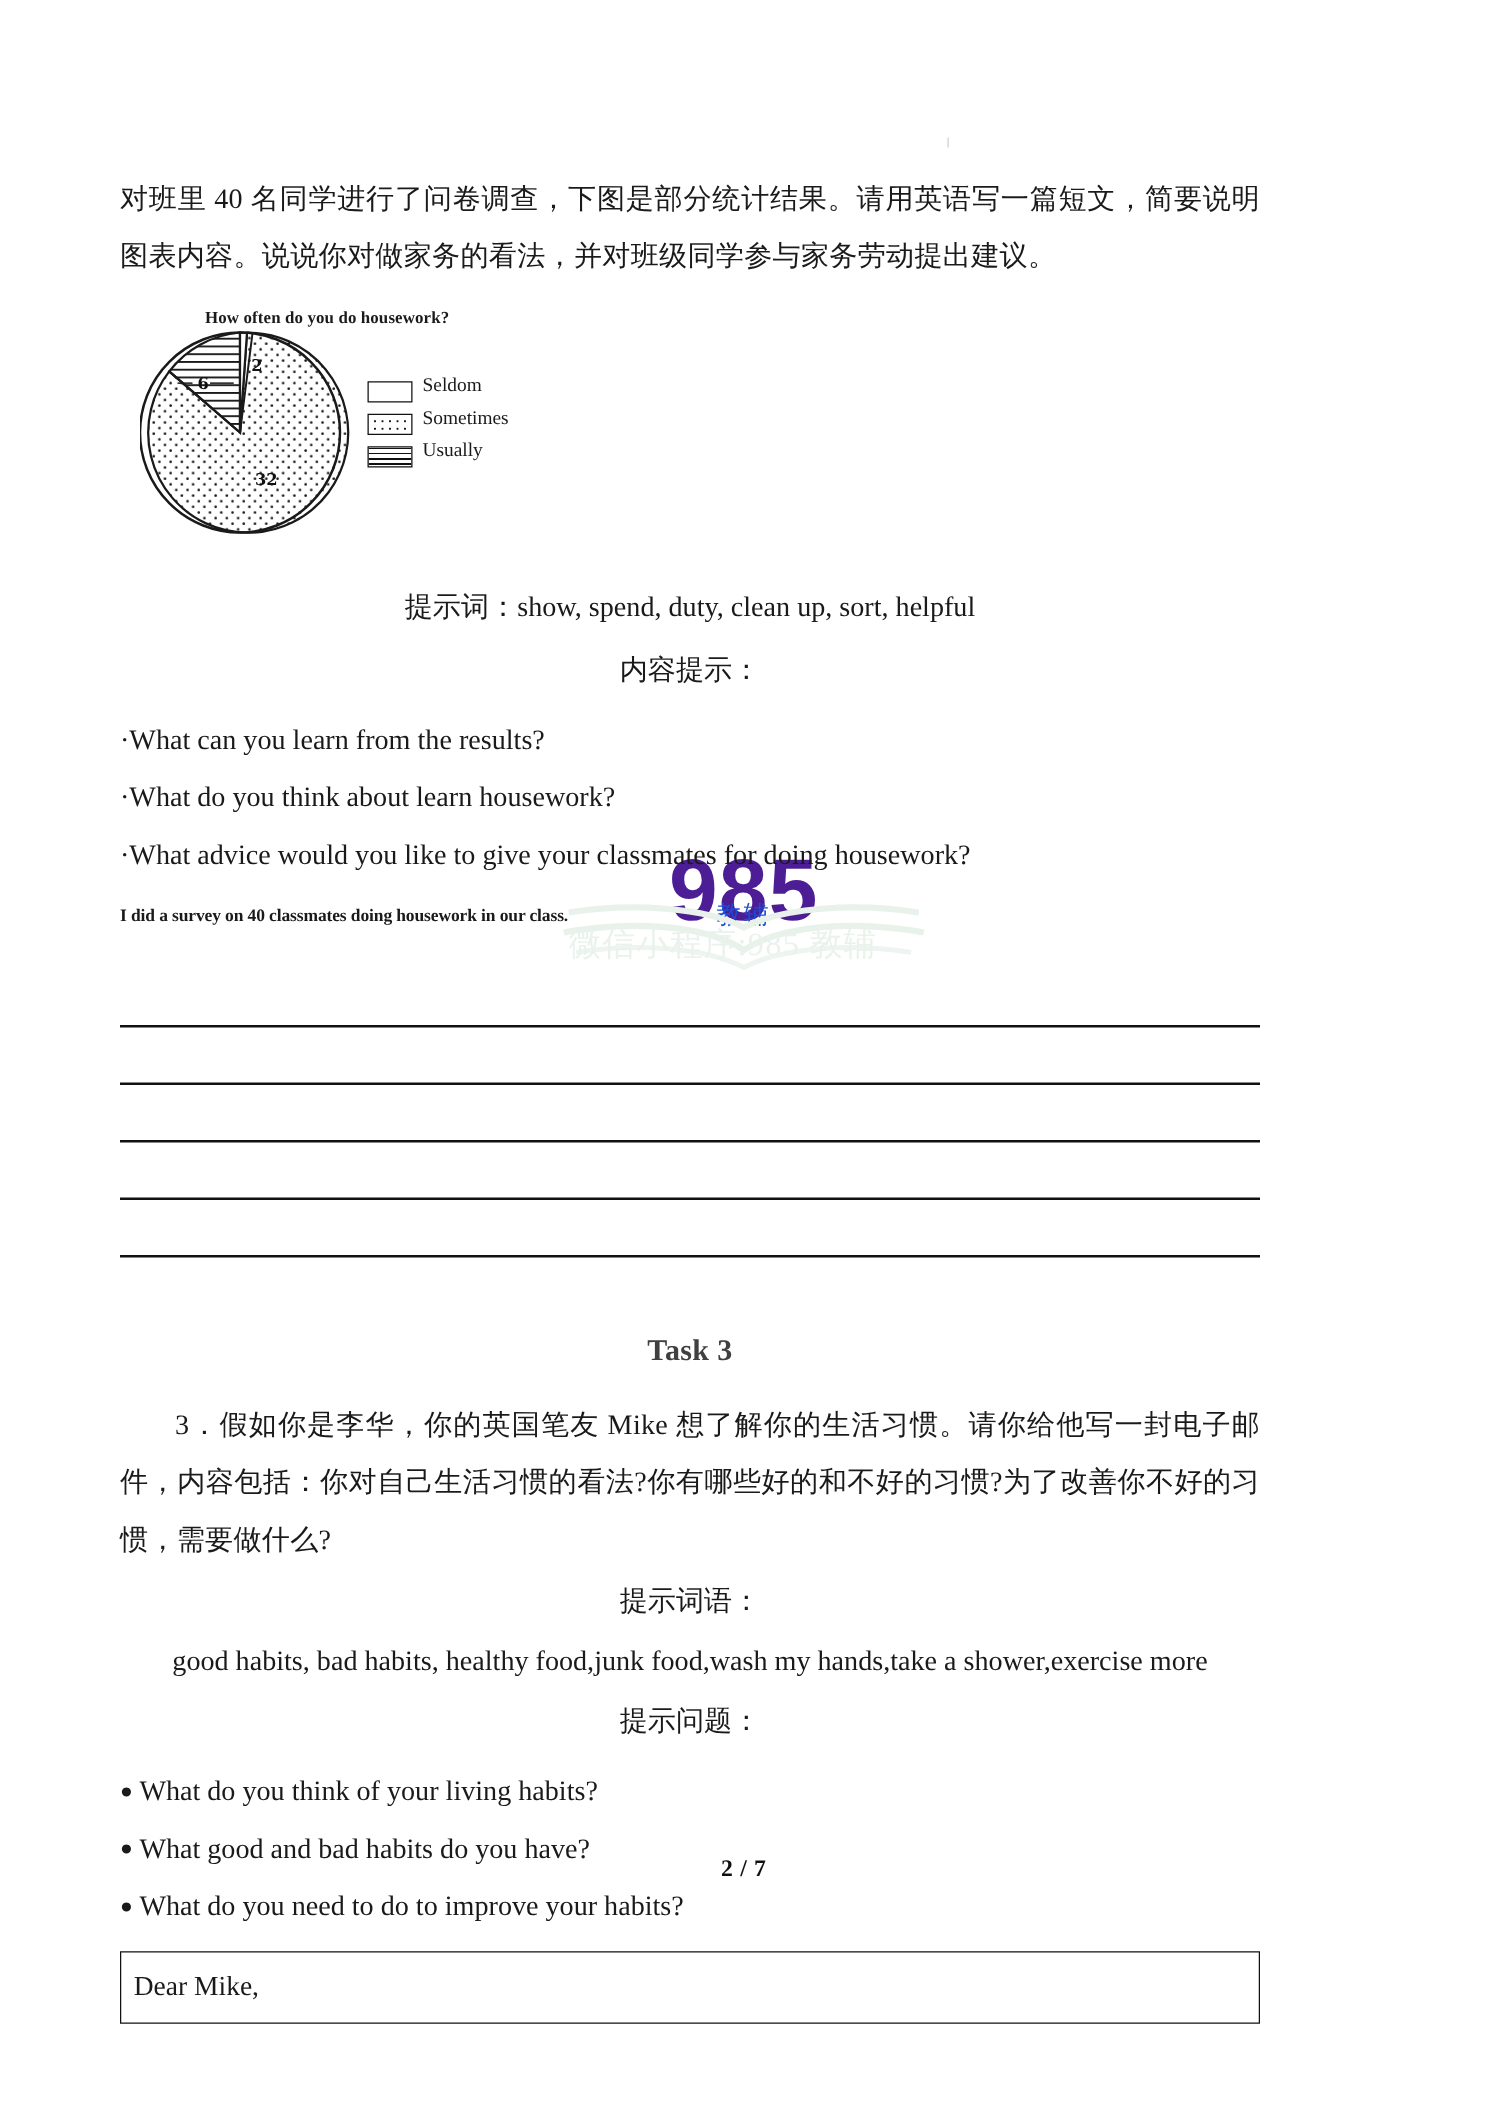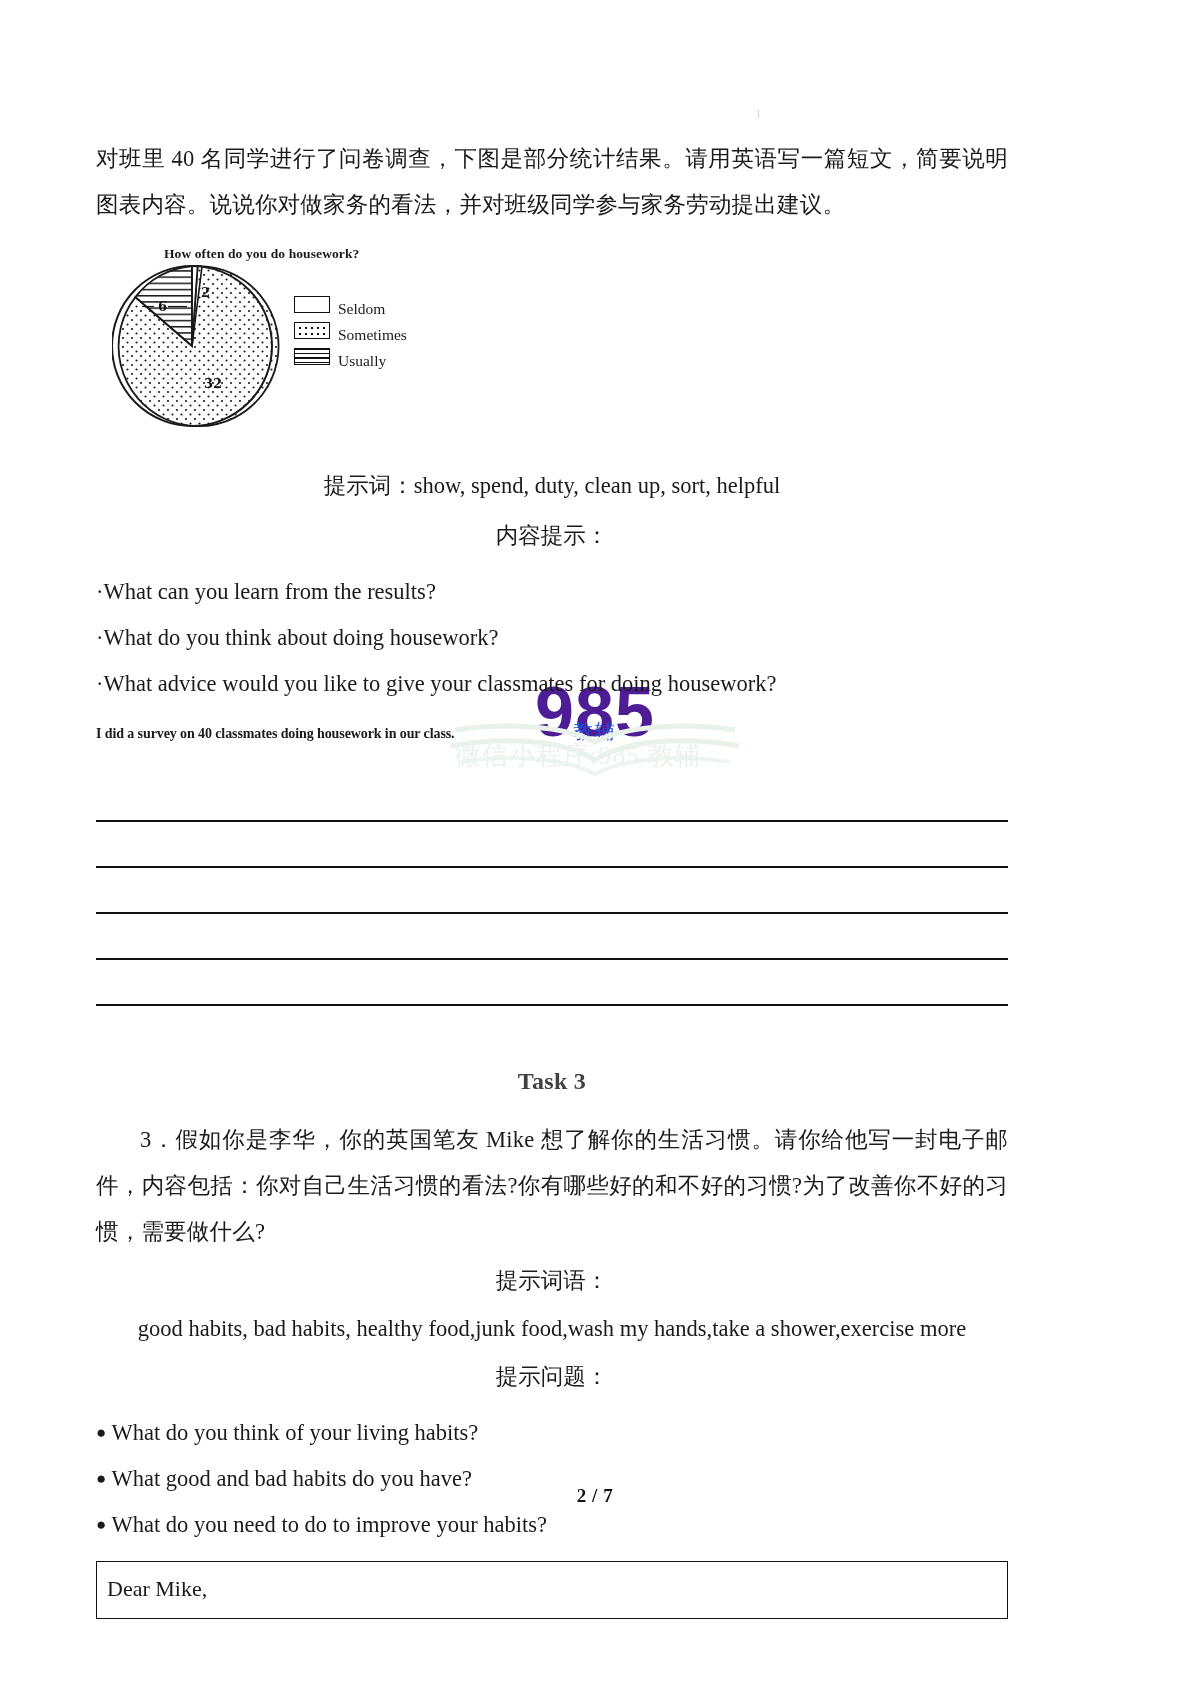--- a/index.html
+++ b/index.html
@@ -79,21 +79,21 @@
   }
   .chart-svg { position: absolute; left: 0; top: 18px; }
 
   .legend {
     position: absolute;
     left: 182px;
     top: 50px;
     font-size: 15.5px;
     line-height: 26px;
   }
-  .legend-row { display: flex; align-items: flex-start; height: 26px; }
+  .legend-row { display: flex; align-items: flex-end; height: 26px; }
   .legend-swatch {
     width: 36px; height: 17px;
     border: 1.4px solid #111;
     margin-right: 8px;
     background: #fff;
     box-sizing: border-box;
   }
   .sw-seldom { background: #fff; }
   .sw-sometimes {
     background-image: radial-gradient(#111 0.8px, transparent 0.9px);
@@ -286,21 +286,21 @@
       </div>
     </div>
 
     <p class="hint-line" style="margin-top:36px;">
       <span>提示词：</span><span>show, spend, duty, clean up, sort, helpful</span>
     </p>
 
     <p class="hint-line" style="margin-top:6px;">内容提示：</p>
 
     <p class="q-line" style="margin-top:12px;">·What can you learn from the results?</p>
-    <p class="q-line" style="margin-top:2px;">·What do you think about doing housework?</p>
+    <p class="q-line" style="margin-top:2px;">·What do you think about learn housework?</p>
     <p class="q-line" style="margin-top:2px;">·What advice would you like to give your classmates for doing housework?</p>
 
     <p class="bold-line" style="margin-top:8px;">I did a survey on 40 classmates doing housework in our class.</p>
 
     <div class="rules">
       <div class="rule"></div>
       <div class="rule"></div>
       <div class="rule"></div>
       <div class="rule"></div>
       <div class="rule"></div>

